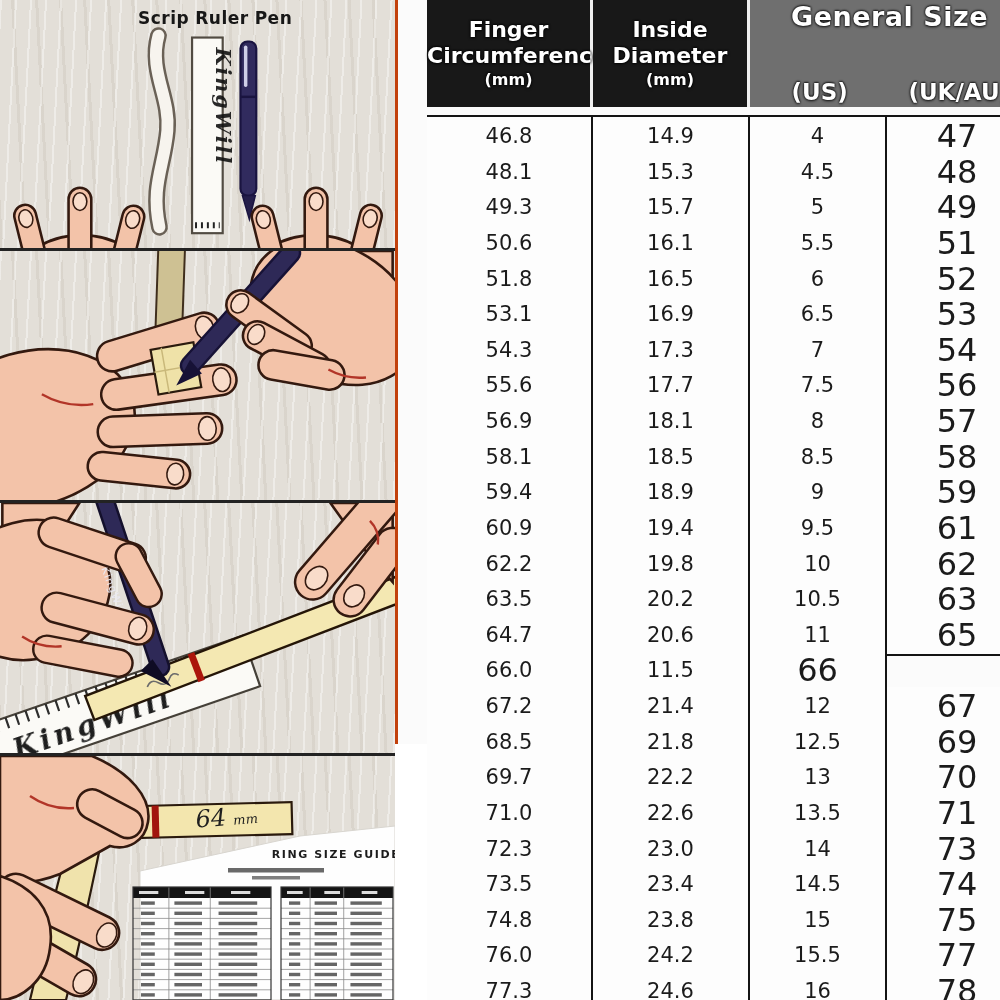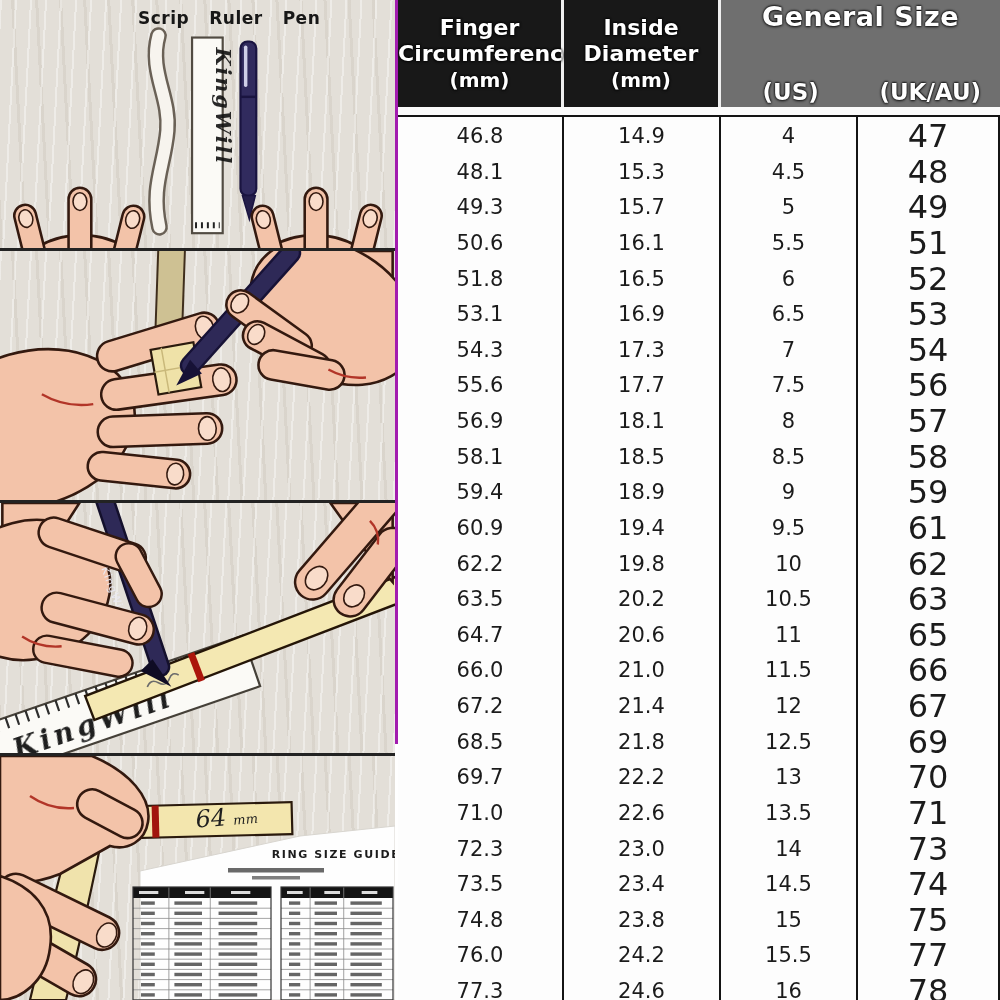--- a/index.html
+++ b/index.html
@@ -10,33 +10,33 @@
   .panel{position:relative;overflow:hidden;box-sizing:border-box;border-bottom:3px solid #232323;
          background-color:#e3dfd8;
          background-image:
            repeating-linear-gradient(93deg, rgba(255,255,255,.40) 0 2px, rgba(255,255,255,0) 2px 15px),
            repeating-linear-gradient(87deg, rgba(160,148,130,.14) 0 3px, rgba(160,148,130,0) 3px 24px);}
   #p1{height:251px}
   #p2{height:252px}
   #p3{height:253px}
   #p4{height:244px;border-bottom:none}
   .panel svg{display:block;width:100%;height:100%;}
-  .tool-labels{position:absolute;top:8px;left:0;right:0;display:flex;gap:20px;padding-left:138px;
+  .tool-labels{position:absolute;top:8px;left:0;right:0;display:flex;gap:6px;padding-left:138px;
                font-size:17px;font-weight:700;color:#171717;letter-spacing:.5px;align-items:flex-end;}
   
-  .table-col{width:605px;height:744px;flex:none;box-sizing:border-box;border-left:3px solid #a21caf;
-             background:#fbfbfb;display:flex;flex-direction:column;}
+  .table-col{width:605px;height:744px;flex:none;box-sizing:border-box;border-left:3px solid #c2410c;
+             background:#fbfbfb;display:flex;flex-direction:column;padding-left:29px;}
   .thead{display:grid;grid-template-columns:166px 157px 279px;height:107px;flex:none;background:#f2f2f2;}
   .hcell{display:flex;flex-direction:column;justify-content:center;text-align:center;color:#fff;
          font-weight:700;line-height:1.18;
          text-shadow:0 0 2px rgba(0,0,0,.9),0 1px 3px rgba(0,0,0,.75),0 -1px 2px rgba(0,0,0,.6);}
   .hcell.dark{background:#181818;border-right:3px solid #efefef;}
   .hcell.gray{background:#6f6f6f;gap:7px;}
   .hline{font-size:22px;}
-  .hunit{font-size:20px;margin-top:2px;}
+  .hunit{font-size:16px;margin-top:2px;}
   .htitle{font-size:27px;letter-spacing:.5px;}
   .hsub{display:flex;width:100%;font-size:23px;margin-top:40px;}
   .hsub span{flex:1;text-align:center;}
   .tbody{flex:1;display:grid;grid-auto-rows:35.64px;border-top:2.5px solid #141414;margin-top:8px;}
   .trow{display:grid;grid-template-columns:166px 157px 137px 142px;}
   .tcell{display:flex;align-items:center;justify-content:center;box-sizing:border-box;
          border-right:2px solid #141414;border-bottom:2px solid #141414;
          font-size:21px;color:#1b1b1b;background:#fdfdfd;}
   .tcell.c3{font-size:32px;}
 </style>
@@ -486,21 +486,20 @@
           <div class="tcell c3">63</div>
         </div>
         <div class="trow">
           <div class="tcell c0">64.7</div>
           <div class="tcell c1">20.6</div>
           <div class="tcell c2">11</div>
           <div class="tcell c3">65</div>
         </div>
         <div class="trow">
           <div class="tcell c0">66.0</div>
-          <div class="tcell c1">21.0</div>
           <div class="tcell c2">11.5</div>
           <div class="tcell c3">66</div>
         </div>
         <div class="trow">
           <div class="tcell c0">67.2</div>
           <div class="tcell c1">21.4</div>
           <div class="tcell c2">12</div>
           <div class="tcell c3">67</div>
         </div>
         <div class="trow">

